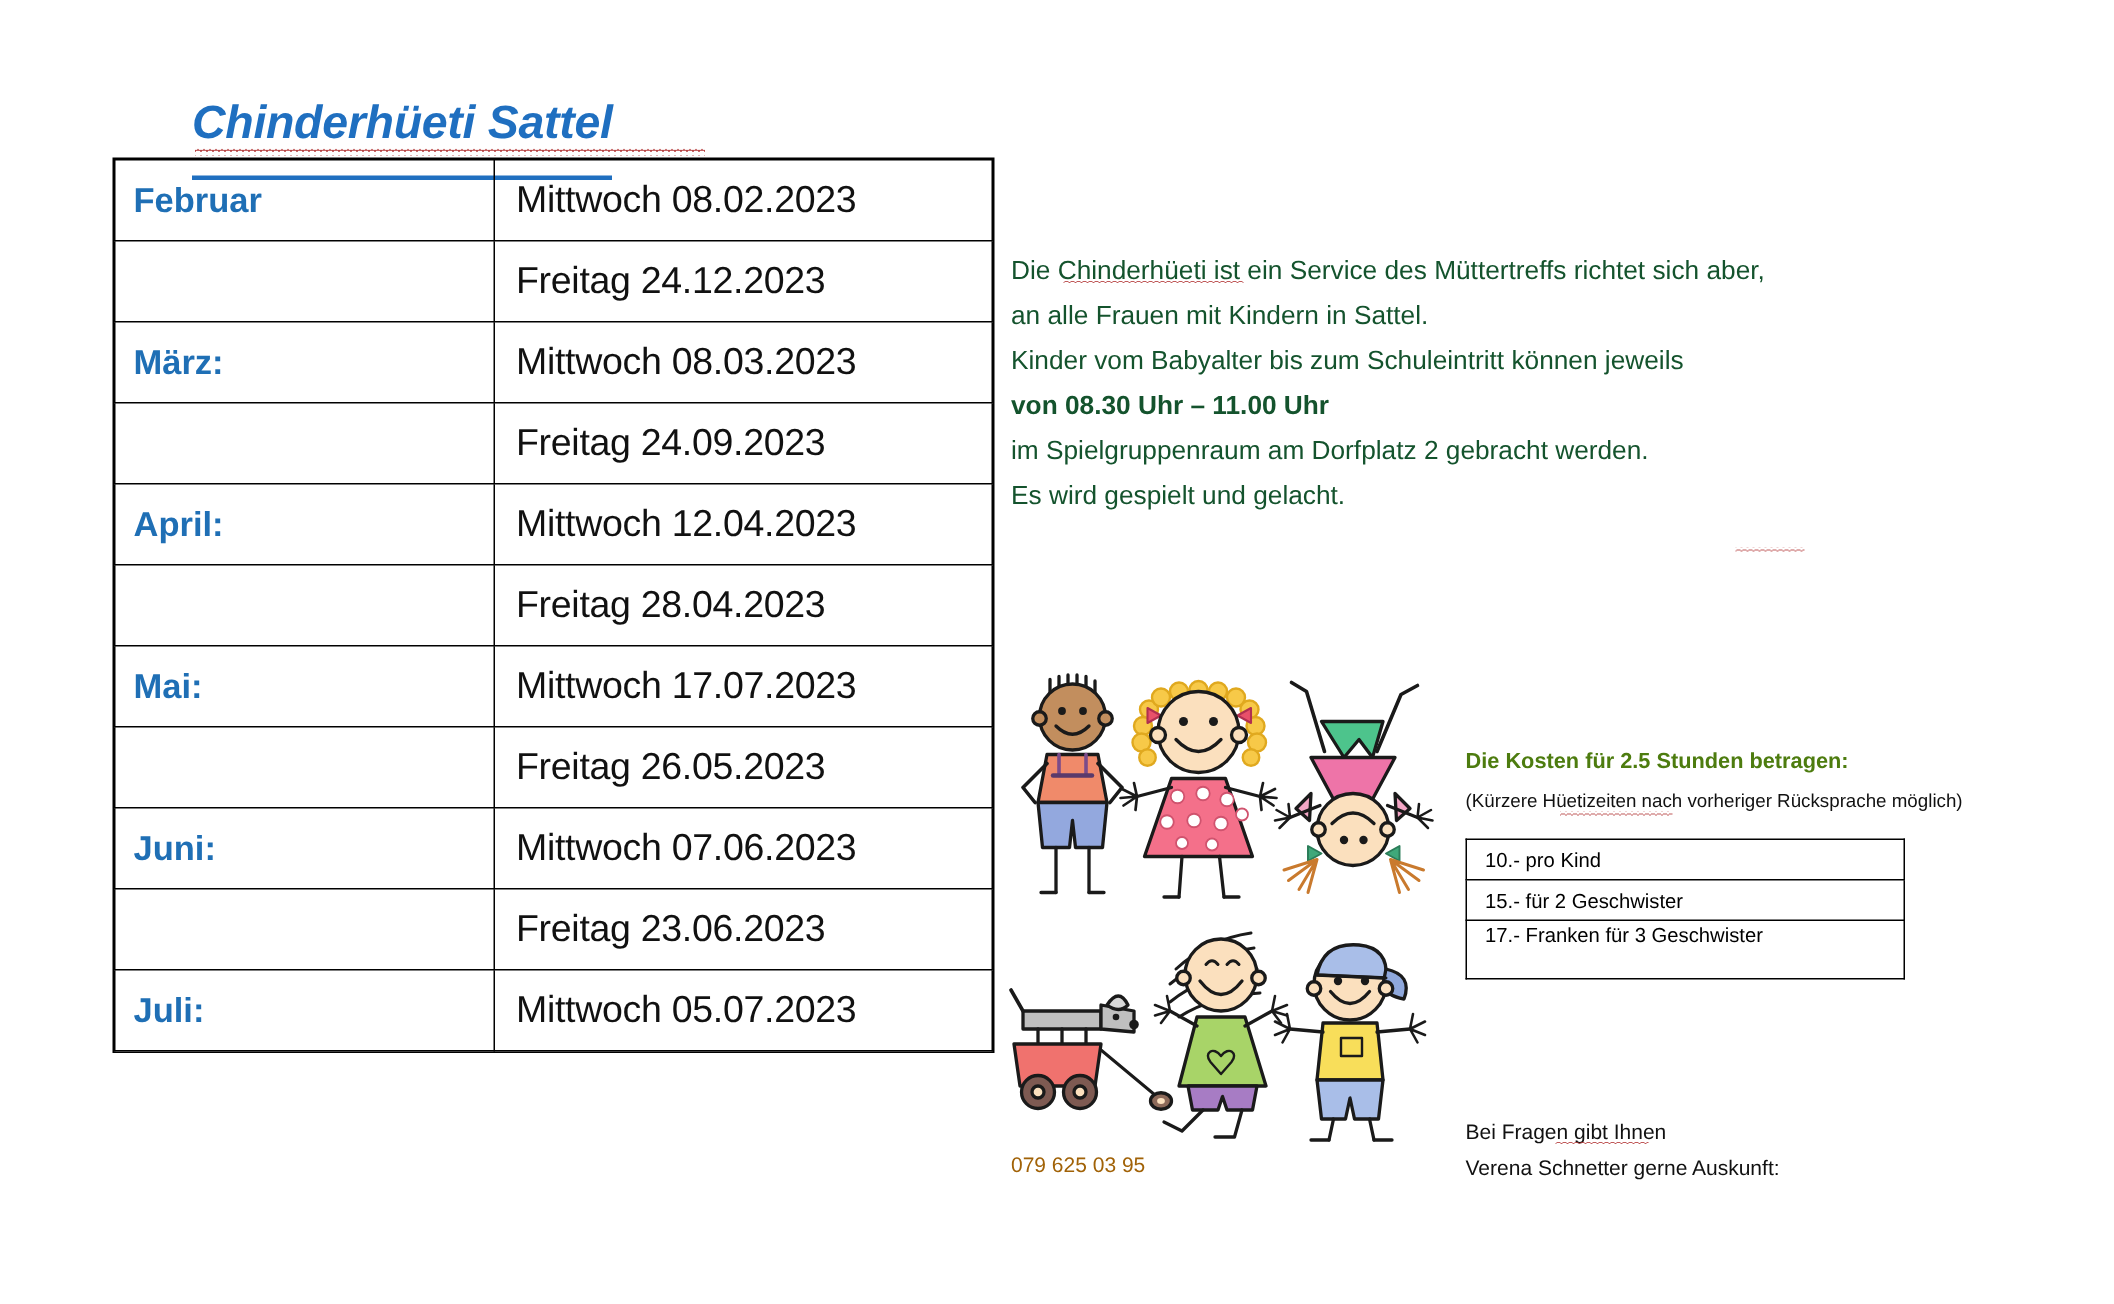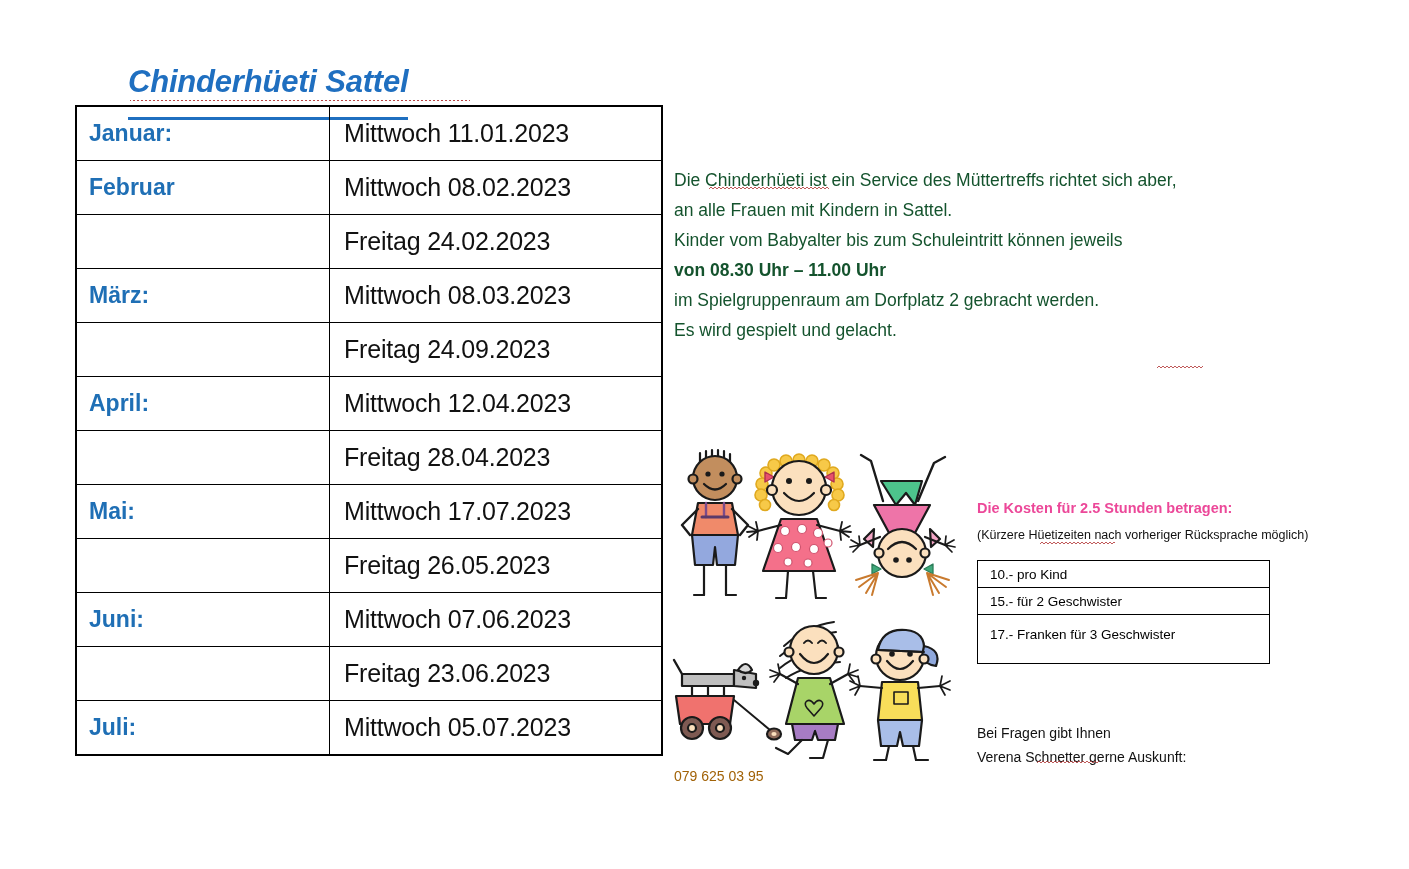--- a/index.html
+++ b/index.html
@@ -95,21 +95,21 @@
   
   #costs-block {
     position: absolute;
     left: 977px;
     top: 500px;
     width: 330px;
   }
   #costs-heading {
     font-size: 14.5px;
     font-weight: bold;
-    color: #ec4899;
+    color: #4d7c0f;
     margin-bottom: 9px;
     white-space: nowrap;
   }
   #costs-subnote {
     font-size: 12.5px;
     color: #111;
     margin-bottom: 18px;
     white-space: nowrap;
     position: relative;
     display: inline-block;
@@ -119,27 +119,27 @@
     border-collapse: collapse;
     table-layout: fixed;
   }
   #costs-table td {
     border: 1px solid #000;
     font-size: 13.5px;
     height: 26px;
     padding: 0 0 0 12px;
     vertical-align: middle;
   }
-  #costs-table td.last-cost-cell { height: 36px; vertical-align: top; padding-top: 12px; }
+  #costs-table td.last-cost-cell { height: 36px; vertical-align: top; padding-top: 2px; }
 
   
   #contact-block {
     position: absolute;
     left: 977px;
-    top: 721px;
+    top: 742px;
     font-size: 14px;
     line-height: 24px;
     color: #111;
   }
   #contact-block .line { white-space: nowrap; }
   #phone-number {
     position: absolute;
     left: 674px;
     top: 768px;
     font-size: 14px;
@@ -156,30 +156,26 @@
 <body>
 
 <div id="doc-title">
   <span class="title-text">Chinderhüeti Sattel</span>
 </div>
 <div id="title-squiggle"></div>
 
 <table id="schedule-table">
   <tbody>
     <tr>
-      <td class="month-cell">Januar:</td>
-      <td class="date-cell">Mittwoch 11.01.2023</td>
-    </tr>
-    <tr>
       <td class="month-cell">Februar</td>
       <td class="date-cell">Mittwoch 08.02.2023</td>
     </tr>
     <tr>
       <td class="month-cell"></td>
-      <td class="date-cell">Freitag 24.02.2023</td>
+      <td class="date-cell">Freitag 24.12.2023</td>
     </tr>
     <tr>
       <td class="month-cell">März:</td>
       <td class="date-cell">Mittwoch 08.03.2023</td>
     </tr>
     <tr>
       <td class="month-cell"></td>
       <td class="date-cell">Freitag 24.09.2023</td>
     </tr>
     <tr>

